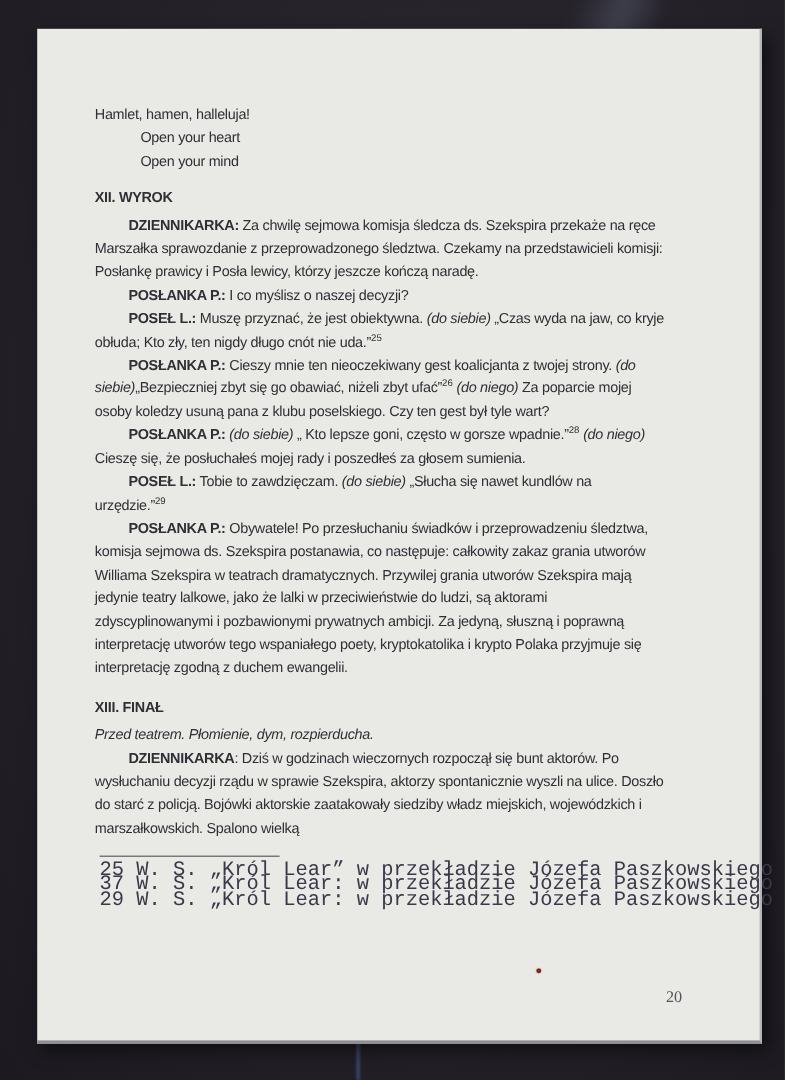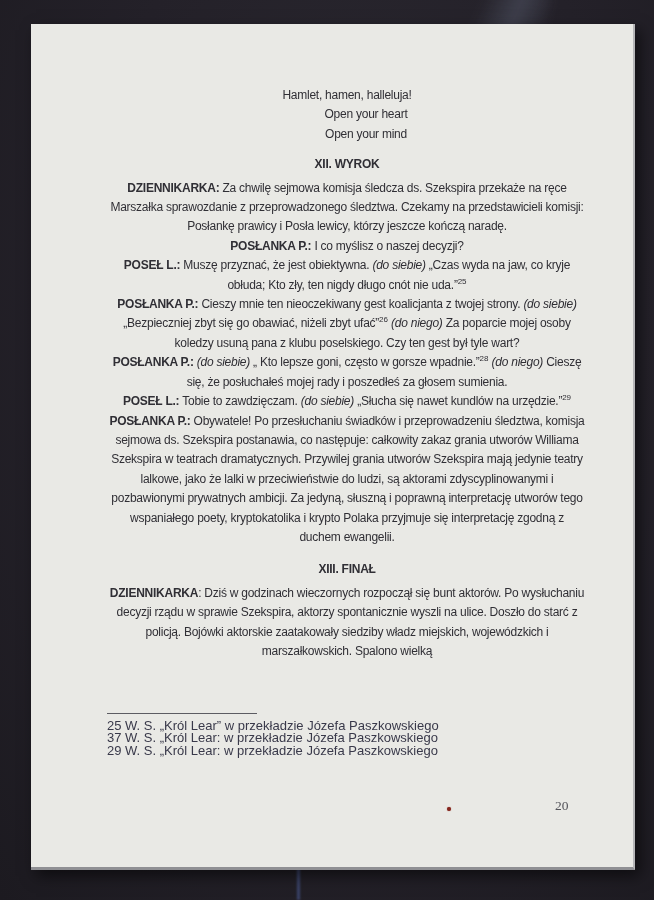--- a/index.html
+++ b/index.html
@@ -36,48 +36,48 @@
     background:
       repeating-linear-gradient(90deg, rgba(255,255,255,0.045) 0 3px, rgba(60,70,60,0.018) 3px 9px),
       linear-gradient(90deg, #e6e6e2 0%, #eaeae6 8%, #e8e9e4 45%, #edeeea 78%, #eceredf 90%, #f0f1ed 100%),
       var(--paper);
     background-color:var(--paper);
     border-right:2px solid #b6b6b8;
     border-bottom:3px solid #8f8f93;
     box-shadow:5px 6px 14px rgba(0,0,0,0.55);
   }
   .content{
-    position:absolute;left:78px;top:62px;width:476px;
+    position:absolute;left:48px;top:62px;width:476px;
     color:var(--ink);
     font-size:12px;line-height:19.4px;letter-spacing:-0.25px;
-    text-align:center;
+    text-align:left;
   }
   .vline{white-space:pre;}
   .vline.ind{padding-left:38px;}
   .opening{margin-bottom:11px;}
   .script-section + .script-section{margin-top:13px;}
   .heading{font-weight:bold;margin-bottom:4px;}
   .stage-dir{font-style:italic;}
   p.para{margin:0;padding:0;}
-  .b{font-weight:bold;}
+  .b{font-weight:bold;margin-left:28px;}
   .i{font-style:italic;}
   sup{font-size:8px;line-height:0;letter-spacing:0;vertical-align:super;}
   .footnotes{
-    position:absolute;left:76px;top:689px;width:440px;
-    font-family:Liberation Sans, sans-serif;
-    font-size:13px;line-height:12.4px;color:var(--fn-ink);
+    position:absolute;left:52px;top:689px;width:440px;
+    font-family:Liberation Mono, monospace;
+    font-size:17px;line-height:12.4px;color:var(--fn-ink);
   }
   .fn-rule{width:150px;height:1px;background:#5c5c62;margin-bottom:6px;}
   .fn{white-space:nowrap;}
   .red-dot{
     position:absolute;left:416px;top:783px;width:4px;height:4px;border-radius:50%;
     background:var(--dot);box-shadow:0 0 1px rgba(133,37,29,0.8);
   }
   .page-number{
-    position:absolute;left:524px;top:774px;
+    position:absolute;left:524px;top:799px;
     font-family:"Liberation Serif",serif;font-size:13.5px;color:var(--pagenum);
   }
 </style>
 </head>
 <body>
 
 <div class="stage">
   <div class="streak"></div>
   <div class="blue-line"></div>
   <div class="paper">
@@ -93,20 +93,21 @@
             <p class="para"><span class="b">DZIENNIKARKA:</span><span> Za chwilę sejmowa komisja śledcza ds. Szekspira przekaże na ręce Marszałka sprawozdanie z przeprowadzonego śledztwa. Czekamy na przedstawicieli komisji: Posłankę prawicy i Posła lewicy, którzy jeszcze kończą naradę.</span></p>
             <p class="para"><span class="b">POSŁANKA P.:</span><span> I co myślisz o naszej decyzji?</span></p>
             <p class="para"><span class="b">POSEŁ L.:</span><span> Muszę przyznać, że jest obiektywna. </span><span class="i">(do siebie)</span><span> „Czas wyda na jaw, co kryje obłuda; Kto zły, ten nigdy długo cnót nie uda.”</span><sup>25</sup></p>
             <p class="para"><span class="b">POSŁANKA P.:</span><span> Cieszy mnie ten nieoczekiwany gest koalicjanta z twojej strony. </span><span class="i">(do siebie)</span><span>„Bezpieczniej zbyt się go obawiać, niżeli zbyt ufać”</span><sup>26</sup><span> </span><span class="i">(do niego)</span><span> Za poparcie mojej osoby koledzy usuną pana z klubu poselskiego. Czy ten gest był tyle wart?</span></p>
             <p class="para"><span class="b">POSŁANKA P.:</span><span> </span><span class="i">(do siebie)</span><span> „ Kto lepsze goni, często w gorsze wpadnie.”</span><sup>28</sup><span> </span><span class="i">(do niego)</span><span> Cieszę się, że posłuchałeś mojej rady i poszedłeś za głosem sumienia.</span></p>
             <p class="para"><span class="b">POSEŁ L.:</span><span> Tobie to zawdzięczam. </span><span class="i">(do siebie)</span><span> „Słucha się nawet kundlów na urzędzie.”</span><sup>29</sup></p>
             <p class="para"><span class="b">POSŁANKA P.:</span><span> Obywatele! Po przesłuchaniu świadków i przeprowadzeniu śledztwa, komisja sejmowa ds. Szekspira postanawia, co następuje: całkowity zakaz grania utworów Williama Szekspira w teatrach dramatycznych. Przywilej grania utworów Szekspira mają jedynie teatry lalkowe, jako że lalki w przeciwieństwie do ludzi, są aktorami zdyscyplinowanymi i pozbawionymi prywatnych ambicji. Za jedyną, słuszną i poprawną interpretację utworów tego wspaniałego poety, kryptokatolika i krypto Polaka przyjmuje się interpretację zgodną z duchem ewangelii.</span></p>
           </section>
           <section class="script-section">
             <div class="heading">XIII. FINAŁ</div>
+            <div class="stage-dir">Przed teatrem. Płomienie, dym, rozpierducha.</div>
             <p class="para"><span class="b">DZIENNIKARKA</span><span>: Dziś w godzinach wieczornych rozpoczął się bunt aktorów. Po wysłuchaniu decyzji rządu w sprawie Szekspira, aktorzy spontanicznie wyszli na ulice. Doszło do starć z policją. Bojówki aktorskie zaatakowały siedziby władz miejskich, wojewódzkich i marszałkowskich. Spalono wielką</span></p>
           </section>
         </div>
     </div>
     <div class="footnotes">
       <div class="fn-rule"></div>
       <div>
           <div class="fn">25 W. S. „Król Lear” w przekładzie Józefa Paszkowskiego</div>
           <div class="fn">37 W. S. „Król Lear: w przekładzie Józefa Paszkowskiego</div>
           <div class="fn">29 W. S. „Król Lear: w przekładzie Józefa Paszkowskiego</div>

